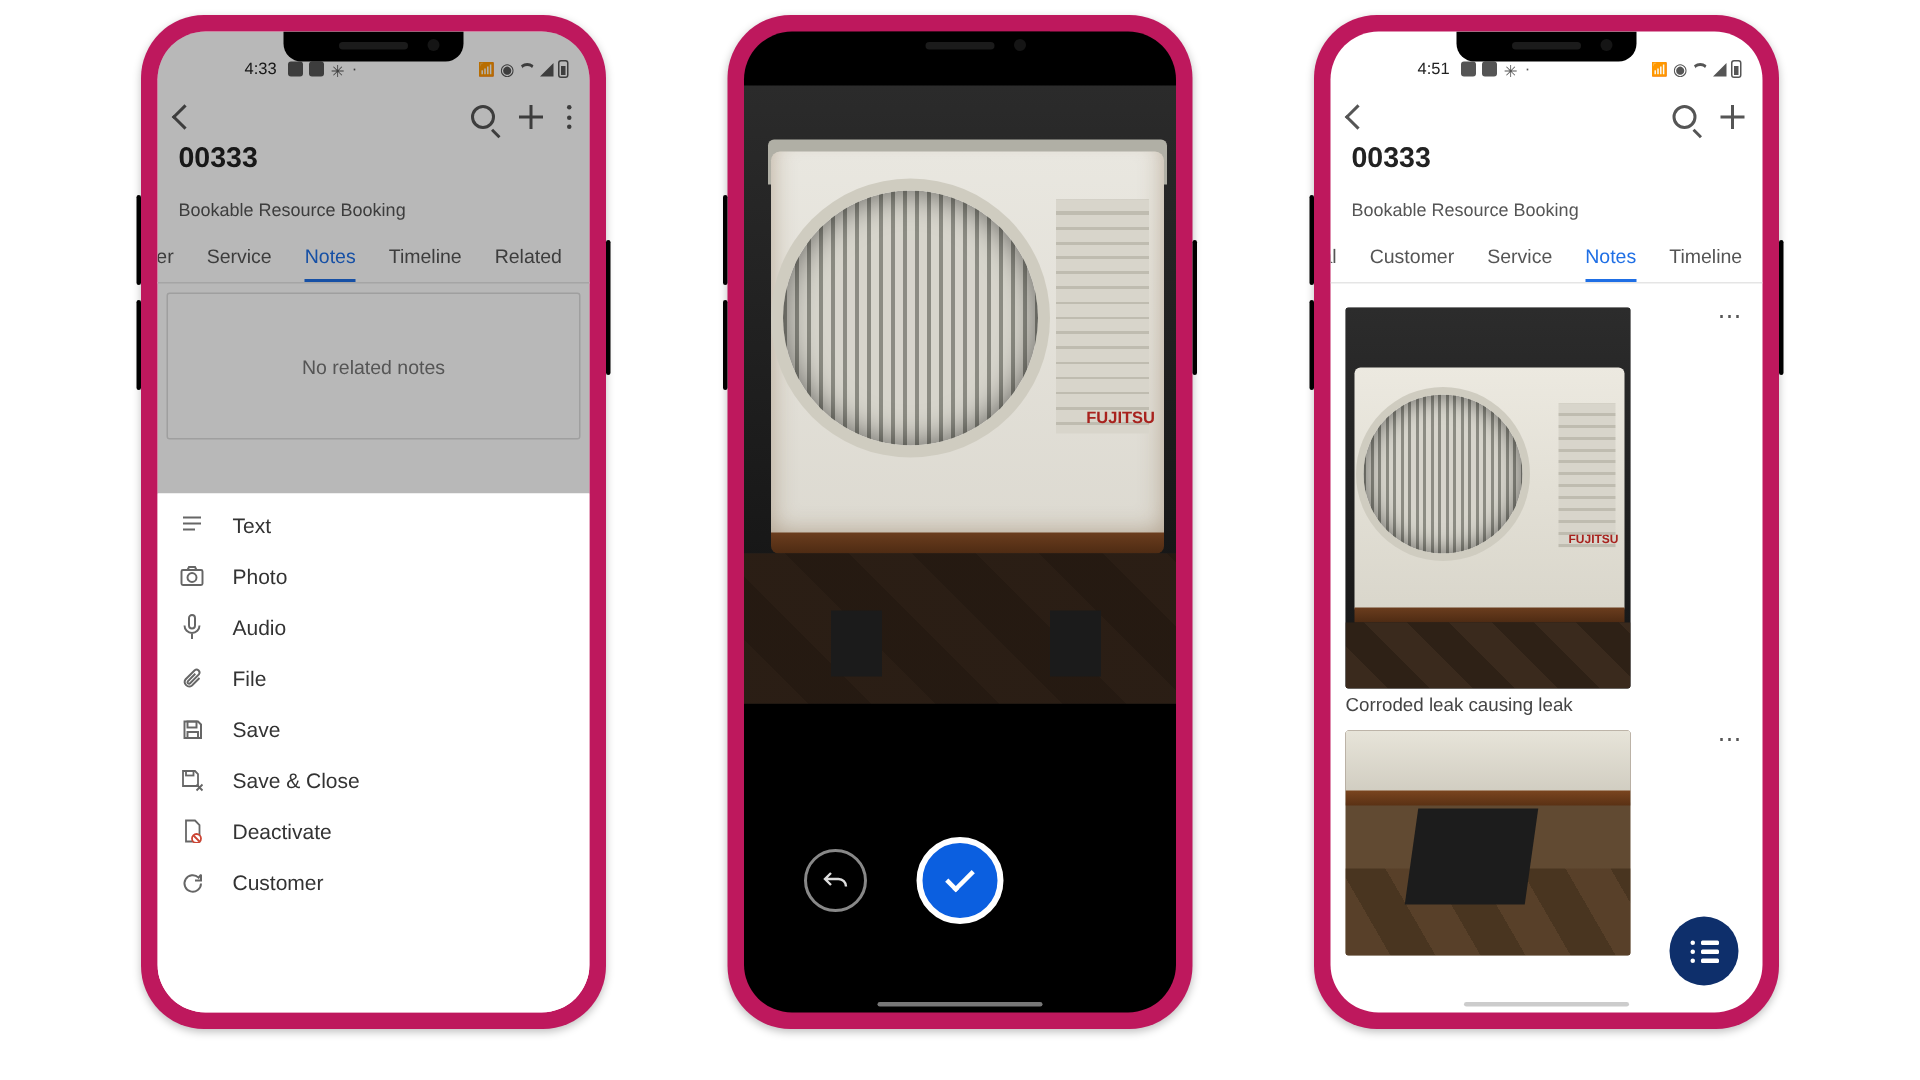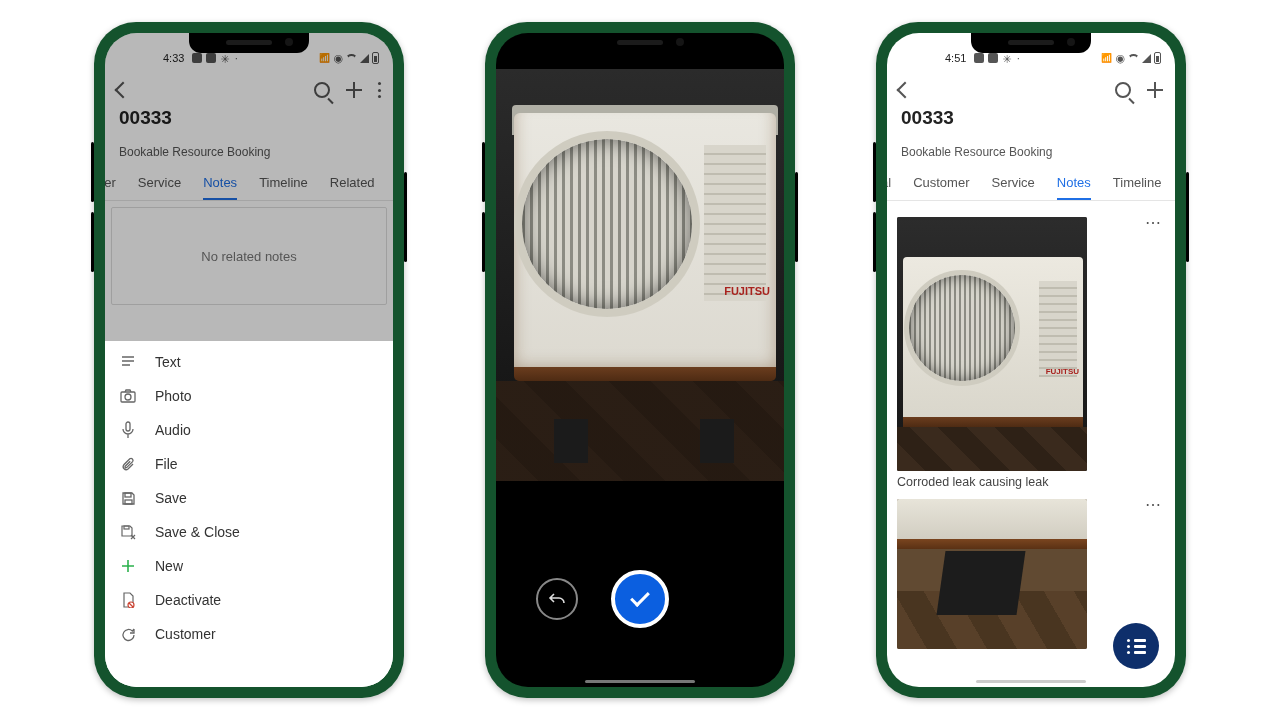--- a/index.html
+++ b/index.html
@@ -1,18 +1,18 @@
 <!DOCTYPE html>
 <html><head>
 <meta charset="utf-8">
 <style>
   *{box-sizing:border-box;margin:0;padding:0;font-family:"Segoe UI",Arial,sans-serif;-webkit-font-smoothing:antialiased}
   body{background:#fff;width:1280px;height:720px;overflow:hidden;position:relative}
   .stage{position:relative;width:1280px;height:720px}
-  .phone{position:absolute;top:22px;width:310px;height:676px;border-radius:42px;background:#14532d;box-shadow:0 2px 6px rgba(0,0,0,.25);padding:11px}
+  .phone{position:absolute;top:10px;width:310px;height:676px;border-radius:42px;background:#be185d;box-shadow:0 2px 6px rgba(0,0,0,.25);padding:11px}
   .phone.p1{left:94px}.phone.p2{left:485px}.phone.p3{left:876px}
   .side-btn{position:absolute;background:#000;border-radius:2px}
   .side-btn.pwr{right:-3px;top:150px;width:3px;height:90px}
   .side-btn.vu{left:-3px;top:120px;width:3px;height:60px}
   .side-btn.vd{left:-3px;top:190px;width:3px;height:60px}
   .screen{width:100%;height:100%;border-radius:32px;background:#fff;overflow:hidden;position:relative}
   .screen.black{background:#000}
   .notch{position:absolute;top:0;left:50%;transform:translateX(-50%);width:120px;height:20px;background:#000;border-bottom-left-radius:12px;border-bottom-right-radius:12px;z-index:5}
   .speaker{position:absolute;top:7px;left:50%;transform:translateX(-50%);width:46px;height:5px;background:#1b1b1b;border-radius:3px}
   .cam{position:absolute;top:5px;left:calc(50% + 36px);width:8px;height:8px;background:#151515;border-radius:50%}
@@ -208,28 +208,20 @@
               <svg width="16" height="16" viewBox="0 0 16 16" fill="none" stroke="#666" stroke-width="1.2">
                 <path d="M2 2h8l2 2v8H2z"></path>
                 <rect x="4" y="2" width="5" height="3"></rect>
                 <path d="M11 11l4 4M15 11l-4 4"></path>
               </svg>
             </span>
         <span>Save &amp; Close</span>
           </div>
       <div class="menu-item">
         <span class="mi-ic">
-              <svg width="14" height="14" viewBox="0 0 14 14" stroke="#2bb14c" stroke-width="1.6">
-                <path d="M7 1v12M1 7h12"></path>
-              </svg>
-            </span>
-        <span>New</span>
-          </div>
-      <div class="menu-item">
-        <span class="mi-ic">
               <svg width="14" height="16" viewBox="0 0 14 16" fill="none" stroke="#666" stroke-width="1.2">
                 <path d="M3 1h6l3 3v11H3z"></path>
                 <circle cx="10" cy="13" r="3" stroke="#c43" fill="#fff"></circle>
                 <path d="M8 11l4 4" stroke="#c43"></path>
               </svg>
             </span>
         <span>Deactivate</span>
           </div>
       <div class="menu-item">
         <span class="mi-ic">

